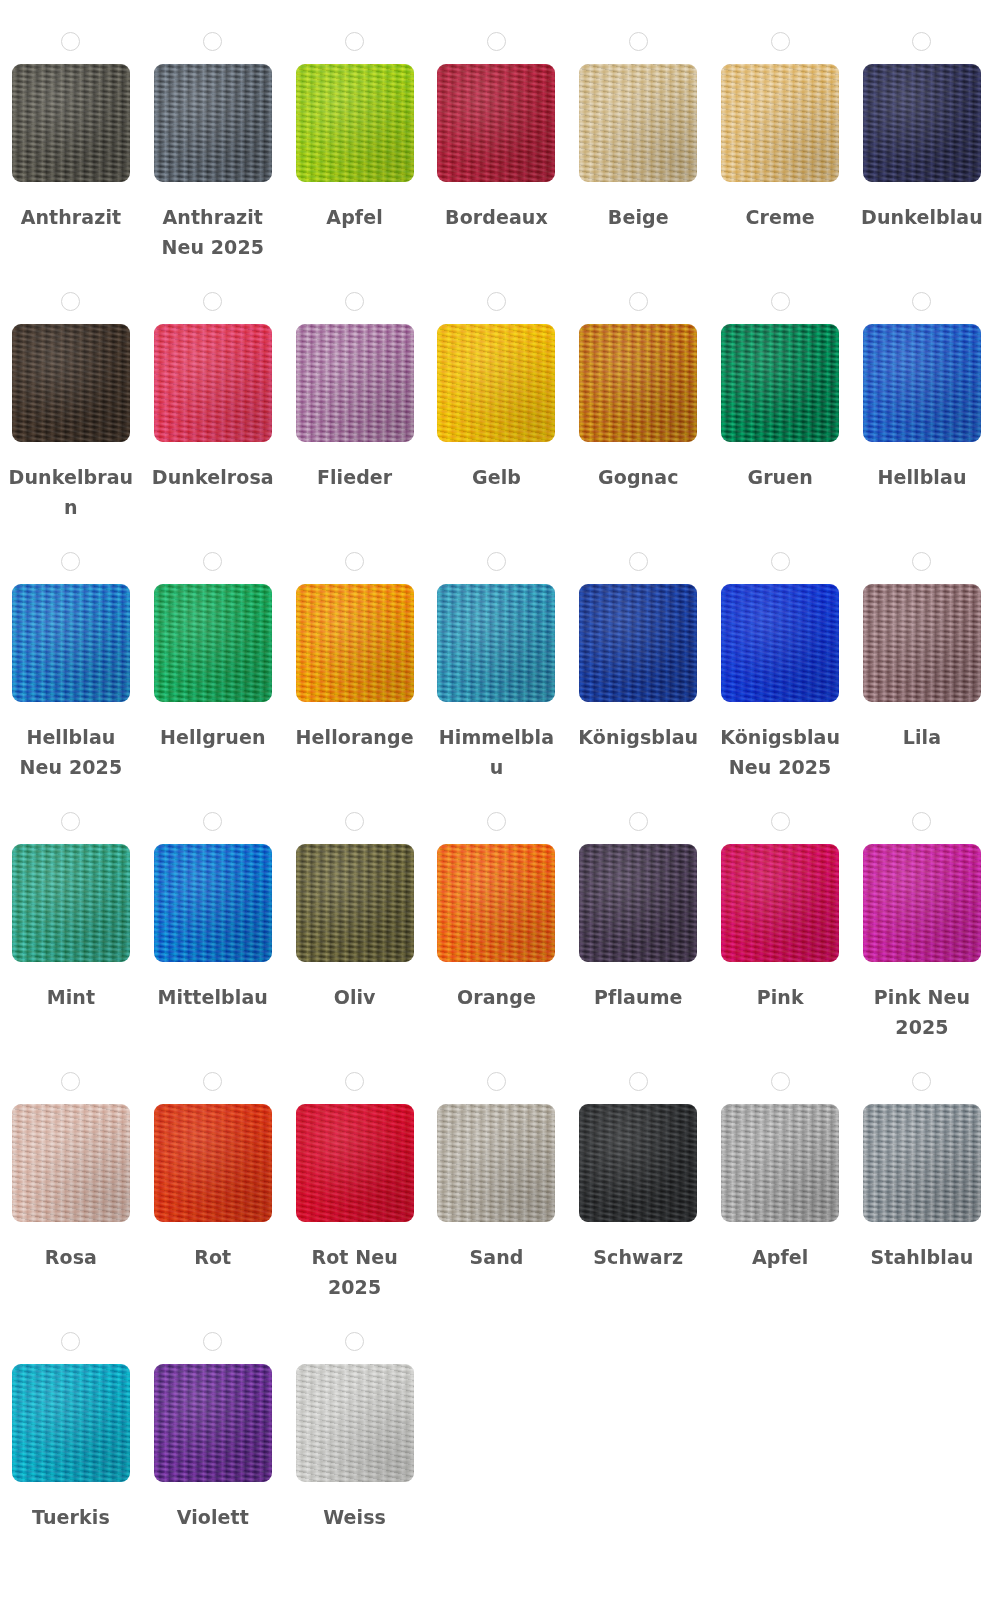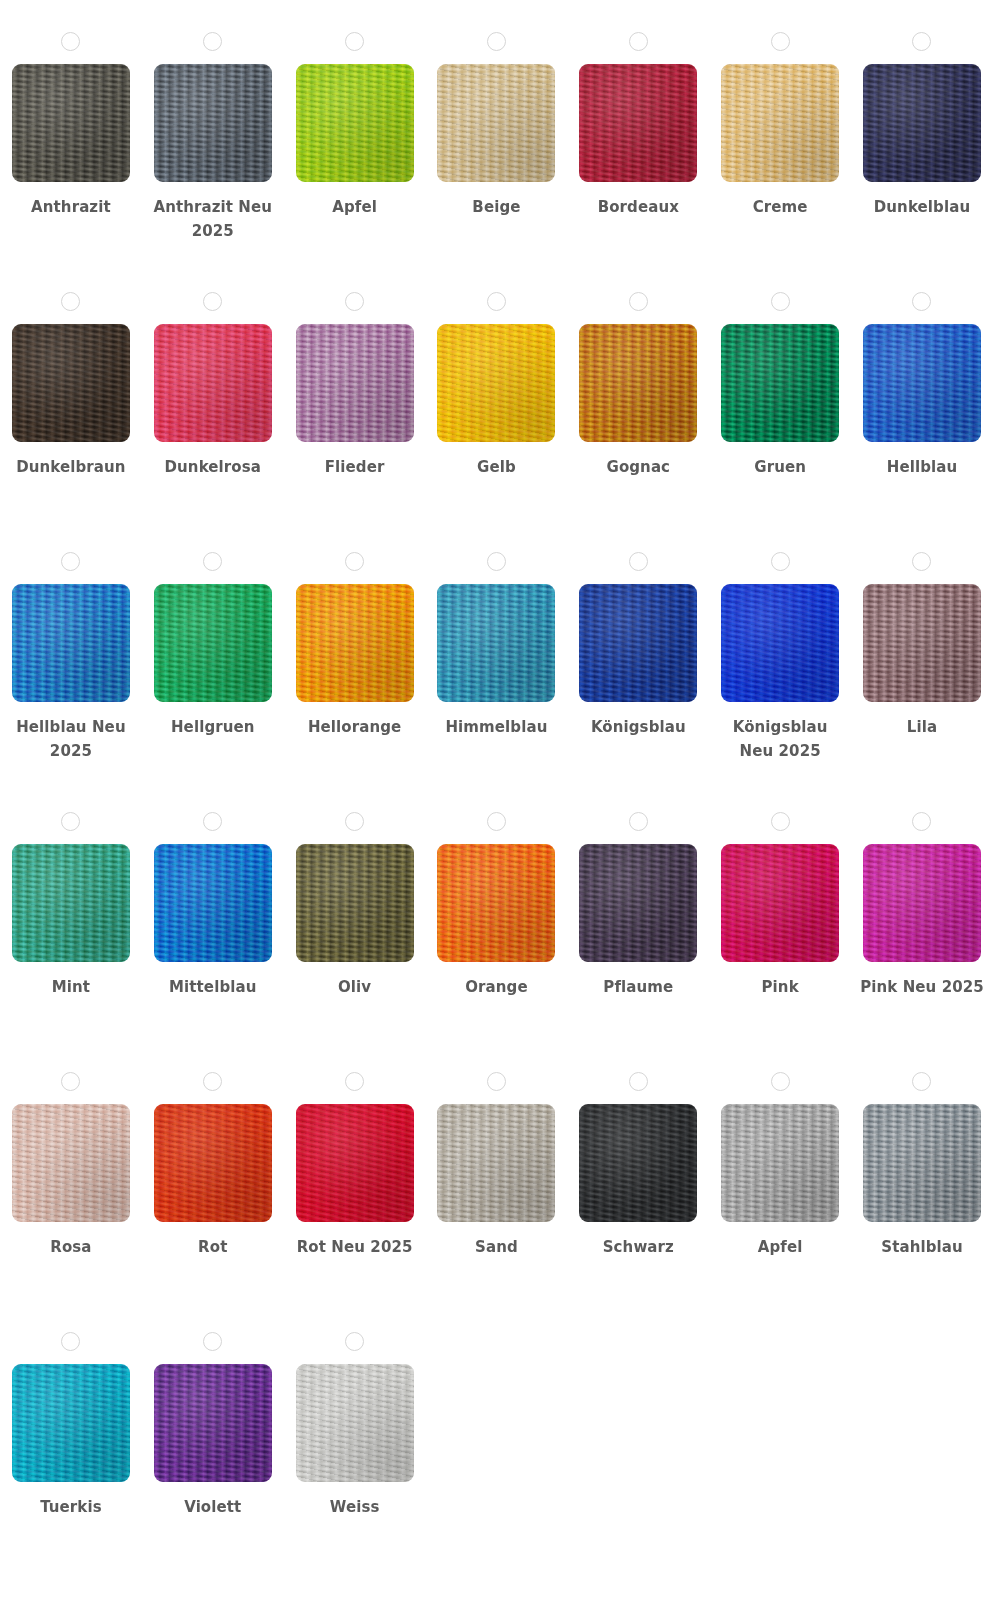--- a/index.html
+++ b/index.html
@@ -85,24 +85,24 @@
         rgba(0,0,0,0.00) 2px,
         rgba(255,255,255,0.10) 3.5px,
         rgba(0,0,0,0.00) 5.5px
       ),
       radial-gradient(ellipse at 35% 30%, rgba(255,255,255,0.13), rgba(0,0,0,0.00) 60%),
       radial-gradient(ellipse at 85% 85%, rgba(0,0,0,0.16), rgba(0,0,0,0.00) 65%);
     pointer-events: none;
   }
 
   .swatch-label {
-    margin-top: 14px;
+    margin-top: 20px;
     width: 128px;
     text-align: center;
-    font-size: 15px;
+    font-size: 19px;
     font-weight: bold;
     line-height: 1.58;
     color: #5b5b5b;
     letter-spacing: 0.1px;
     word-break: break-word;
   }
 </style>
 </head>
 <body>
 
@@ -117,30 +117,30 @@
       <div class="swatch-tile" style="--c: #5b646e;"></div>
       <div class="swatch-label">Anthrazit Neu 2025</div>
     </div>
     <div class="swatch-cell">
       <div class="radio-btn"></div>
       <div class="swatch-tile" style="--c: #9dcb14;"></div>
       <div class="swatch-label">Apfel</div>
     </div>
     <div class="swatch-cell">
       <div class="radio-btn"></div>
+      <div class="swatch-tile" style="--c: #ac1f38;"></div>
+      <div class="swatch-label">Bordeaux</div>
+    </div>
+    <div class="swatch-cell">
+      <div class="radio-btn"></div>
       <div class="swatch-tile" style="--c: #d5c095;"></div>
       <div class="swatch-label">Beige</div>
     </div>
     <div class="swatch-cell">
       <div class="radio-btn"></div>
-      <div class="swatch-tile" style="--c: #ac1f38;"></div>
-      <div class="swatch-label">Bordeaux</div>
-    </div>
-    <div class="swatch-cell">
-      <div class="radio-btn"></div>
       <div class="swatch-tile" style="--c: #e3c182;"></div>
       <div class="swatch-label">Creme</div>
     </div>
     <div class="swatch-cell">
       <div class="radio-btn"></div>
       <div class="swatch-tile" style="--c: #2e3055;"></div>
       <div class="swatch-label">Dunkelblau</div>
     </div>
     <div class="swatch-cell">
       <div class="radio-btn"></div>

